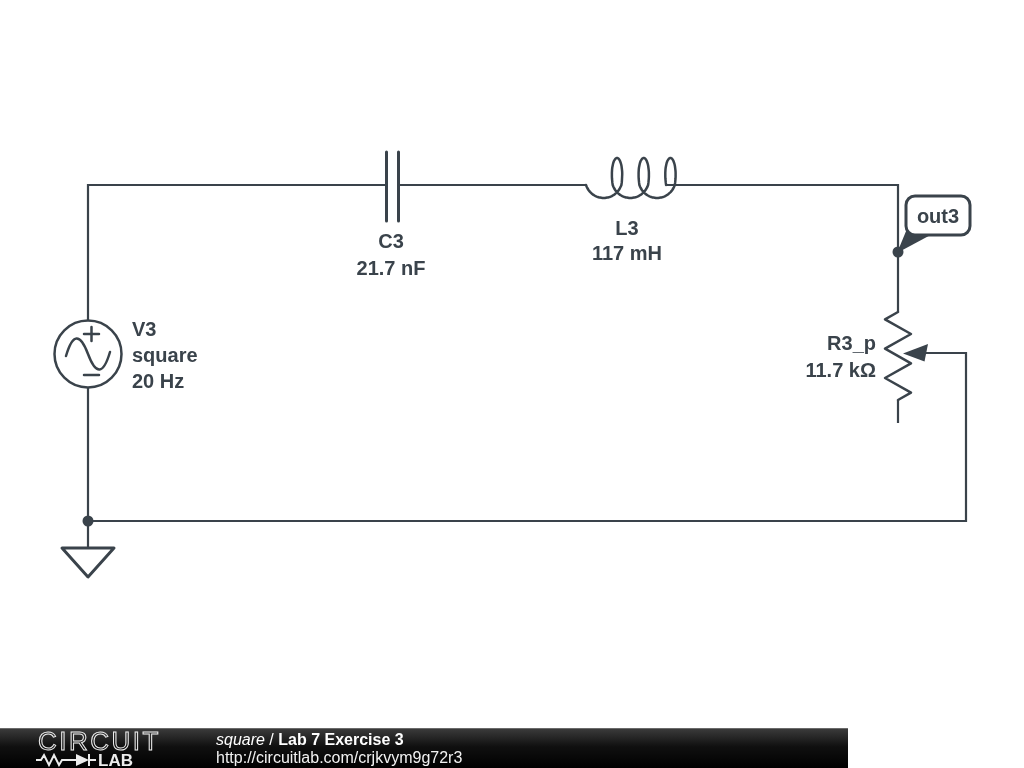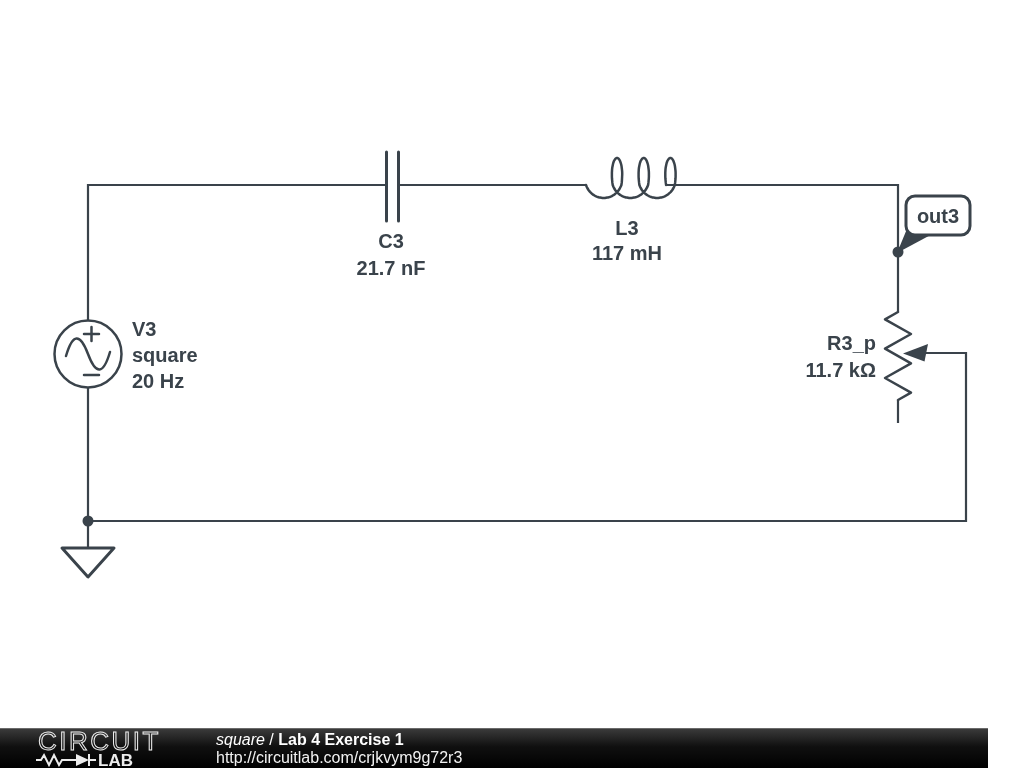--- a/index.html
+++ b/index.html
@@ -11,21 +11,21 @@
   .schematic .wire{stroke:var(--stroke,#3a434b);stroke-width:2.2;fill:none;stroke-linecap:butt;}
   .schematic .comp{stroke:var(--stroke,#3a434b);stroke-width:2.5;fill:none;stroke-linecap:round;stroke-linejoin:round;}
   .schematic .thick{stroke-width:3;}
   .schematic .solid{fill:var(--stroke,#3a434b);stroke:none;}
   .schematic .whitefill{fill:#fff;}
   .schematic text{
     fill:var(--stroke,#3a434b);font-family:"Liberation Sans",sans-serif;
     font-size:20px;font-weight:bold;
   }
   .footer{
-    position:absolute;left:0;bottom:0;width:988px;height:40px;
+    position:absolute;left:0;bottom:0;width:848px;height:40px;
     background:linear-gradient(180deg,#3a3a3a 0%,#101010 45%,#000 100%);
     border-top:1px solid #6a6a6a;
     display:flex;align-items:center;box-sizing:border-box;
     color:#fff;
   }
   .logo{width:188px;padding-left:28px;flex:0 0 auto;}
   .meta{flex:1;font-size:16px;line-height:18px;color:#fff;padding-top:1px;}
   .meta .author{font-style:italic;}
   .meta .sep{white-space:pre;}
   .meta .title{font-weight:bold;}
@@ -97,18 +97,18 @@
           <polyline points="8,33 13,33 16,28 21,38 26,28 31,38 34,33 48,33"></polyline>
           <path d="M48,27 L48,39 L61,33 Z" fill="#ececec" stroke="none"></path>
           <line x1="61" y1="27" x2="61" y2="39"></line>
           <line x1="61" y1="33" x2="68" y2="33"></line>
         </g>
         <text x="70" y="39" font-size="17" font-weight="bold" font-family="Liberation Sans, sans-serif" fill="#ececec">LAB</text>
       </svg>
     </div>
     <div class="meta">
       <div>
-        <span class="author">square</span><span class="sep"> / </span><span class="title">Lab 4 Exercise 1</span>
+        <span class="author">square</span><span class="sep"> / </span><span class="title">Lab 7 Exercise 3</span>
       </div>
       <div class="url">http://circuitlab.com/crjkvym9g72r3</div>
     </div>
   </div>
 </div>
 
 </body></html>

